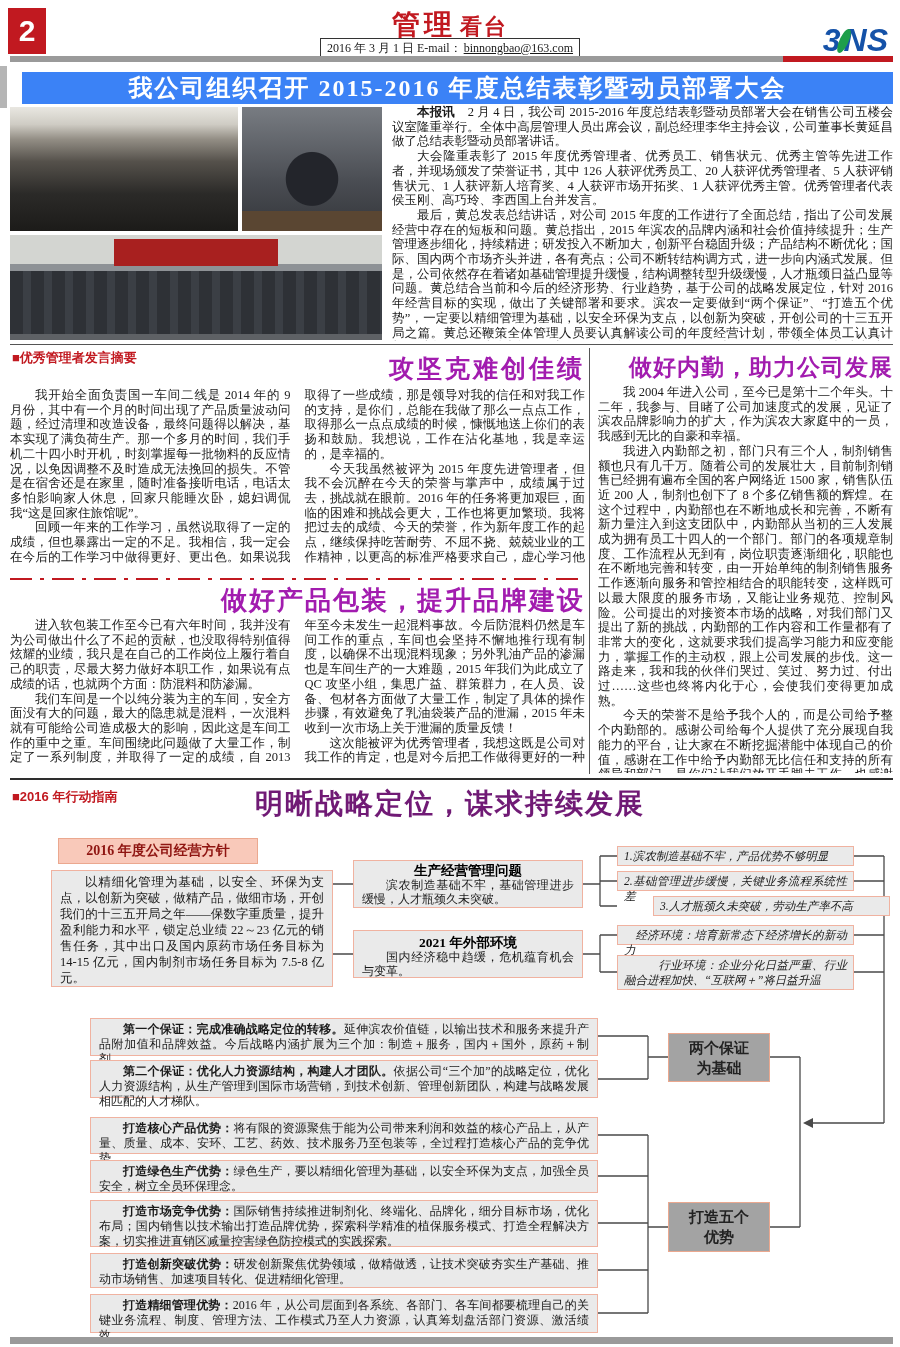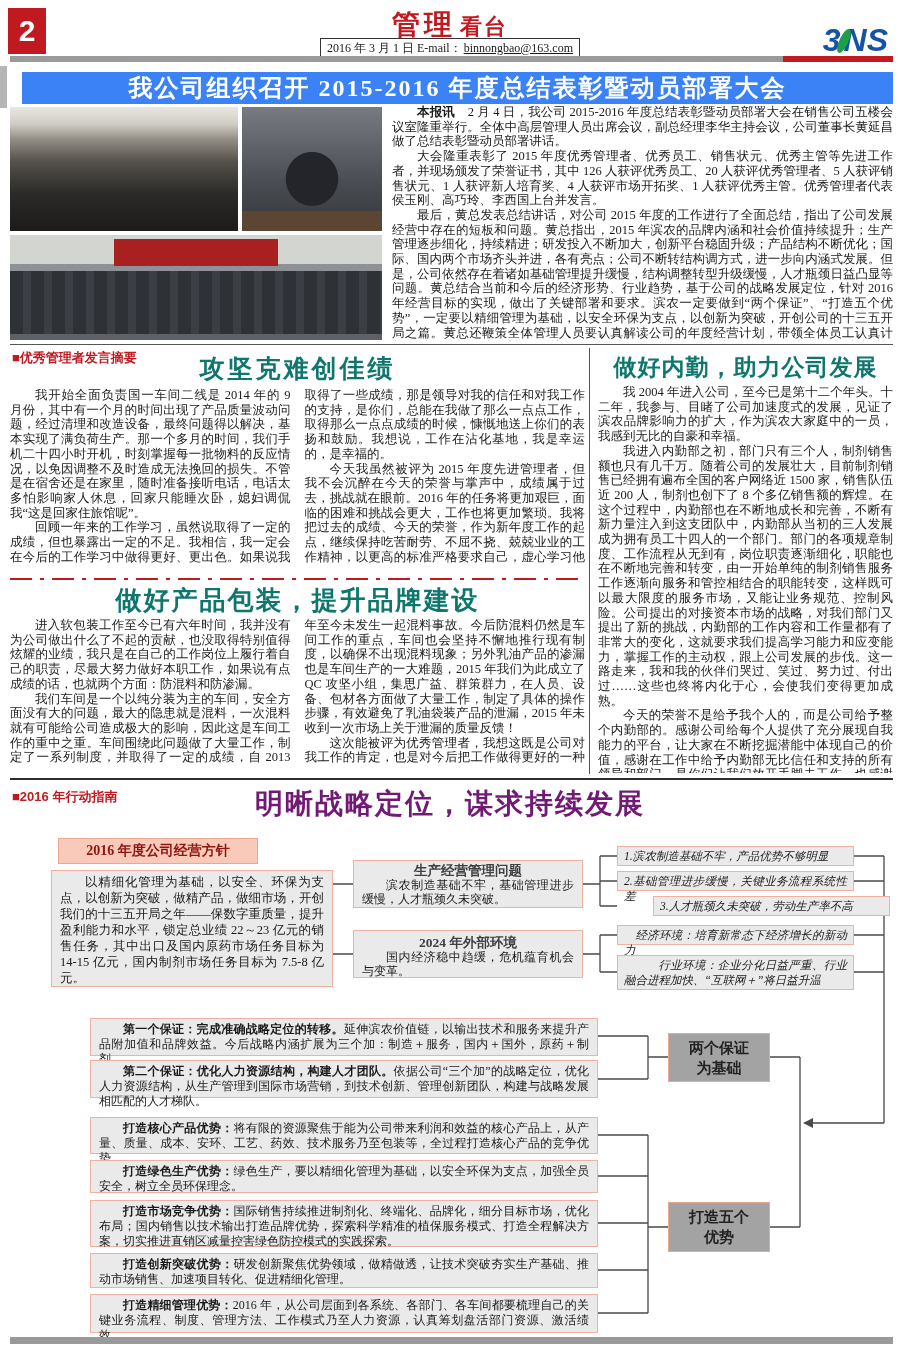--- a/index.html
+++ b/index.html
@@ -51,21 +51,21 @@
   .byline{font-style:italic;float:right;}
 
   .hr1{position:absolute;left:10px;top:344px;width:883px;height:1px;background:#555;}
   .vline{position:absolute;left:589px;top:348px;width:1px;height:426px;background:#555;}
   .hr2{position:absolute;left:10px;top:778px;width:883px;height:2px;background:#2e2e2e;}
 
   
   .sec-label{position:absolute;font-family:"Liberation Sans",sans-serif;font-weight:bold;
              font-size:13px;color:#c11920;}
   .lab1{left:12px;top:349px;}
-  .head-red{color:#0f766e;font-weight:bold;text-align:center;margin:0;}
+  .head-red{color:#a21caf;font-weight:bold;text-align:right;margin:0;}
   .h-left {position:absolute;left:10px; top:352px;width:575px;font-size:25px;letter-spacing:3px;}
   .h-right{position:absolute;left:598px;top:352px;width:295px;font-size:23px;letter-spacing:1px;}
   .h-pack {position:absolute;left:10px; top:583px;width:575px;font-size:26px;letter-spacing:2px;}
 
   .cols{column-count:2;column-gap:14px;font-size:12.5px;line-height:14.7px;text-align:justify;overflow:hidden;}
   .cols p{margin:0;text-indent:2em;}
   .art-left{position:absolute;left:10px;top:388px;width:575px;height:186px;}
   .art-pack{position:absolute;left:10px;top:618px;width:575px;height:154px;}
   .art-right{position:absolute;left:598px;top:385px;width:295px;height:388px;overflow:hidden;
              font-size:12.5px;line-height:14.7px;text-align:justify;}
@@ -75,21 +75,21 @@
 
   
   .lab2{left:12px;top:788px;}
   .big-head{position:absolute;left:0;right:0;top:785px;text-align:center;color:#701a75;
             font-weight:bold;font-size:28px;letter-spacing:2px;margin:0;}
   .fbox{position:absolute;background:#eaeaea;border:1px solid #f0b2a0;font-size:12px;line-height:15px;
         padding:3px 8px;text-align:justify;}
   .fbox .blead{font-weight:bold;}
   .ftitle{position:absolute;background:#f9c9ba;border:1px solid #eba88f;color:#8f1511;font-weight:bold;
           font-size:14px;display:flex;align-items:center;justify-content:center;}
-  .ctr-title{color:#404040;font-weight:bold;font-size:13.5px;text-align:center;display:block;}
+  .ctr-title{color:#000000;font-weight:bold;font-size:13.5px;text-align:center;display:block;}
   .ana{font-style:italic;font-size:11.5px;line-height:15px;padding:2px 6px;}
   .salmon{position:absolute;background:#a3a3a3;border:1px solid #eba88f;font-weight:bold;font-size:15px;
           display:flex;flex-direction:column;align-items:center;justify-content:center;line-height:20px;color:#222;}
   .indent2{text-indent:2em;}
   .connectors{position:absolute;left:0;top:0;width:900px;height:1347px;pointer-events:none;}
 
   .bottom-bar{position:absolute;left:10px;top:1337px;width:883px;height:7px;background:#9a9a9a;}
 </style>
 </head>
 <body>
@@ -180,21 +180,21 @@
   </svg>
 
   <div class="ftitle" style="left:58px;top:838px;width:200px;height:26px;" data-name="policy-title-box">2016 年度公司经营方针</div>
   <div class="fbox indent2" style="left:22px;top:870px;width:282px;height:117px;font-size:12.5px;line-height:16px;margin-left:29px;" data-name="policy-body-box">以精细化管理为基础，以安全、环保为支点，以创新为突破，做精产品，做细市场，开创我们的十三五开局之年——保数字重质量，提升盈利能力和水平，锁定总业绩 22～23 亿元的销售任务，其中出口及国内原药市场任务目标为 14-15 亿元，国内制剂市场任务目标为 7.5-8 亿元。</div>
 
   <div class="fbox" style="left:353px;top:860px;width:230px;height:48px;padding-top:2px;" data-name="problems-box">
     <span class="ctr-title" data-name="problems-title">生产经营管理问题</span>
     <span class="indent2" style="display:block;font-size:12px;line-height:14px;" data-name="problems-body">滨农制造基础不牢，基础管理进步缓慢，人才瓶颈久未突破。</span>
   </div>
   <div class="fbox" style="left:353px;top:930px;width:230px;height:48px;padding-top:4px;" data-name="environment-box">
-    <span class="ctr-title" data-name="environment-title">2024 年外部环境</span>
+    <span class="ctr-title" data-name="environment-title">2021 年外部环境</span>
     <span class="indent2" style="display:block;font-size:12px;line-height:14px;" data-name="environment-body">国内经济稳中趋缓，危机蕴育机会与变革。</span>
   </div>
 
   <div class="fbox ana" style="left:617px;top:846px;width:237px;height:20px;" data-name="analysis-item-1">1.滨农制造基础不牢，产品优势不够明显</div>
   <div class="fbox ana" style="left:617px;top:871px;width:237px;height:20px;" data-name="analysis-item-2">2.基础管理进步缓慢，关键业务流程系统性差</div>
   <div class="fbox ana" style="left:617px;top:896px;width:237px;height:20px;margin-left:36px;" data-name="analysis-item-3">3.人才瓶颈久未突破，劳动生产率不高</div>
   <div class="fbox ana" style="left:617px;top:925px;width:237px;height:20px;text-indent:1em;" data-name="analysis-item-economic">经济环境：培育新常态下经济增长的新动力</div>
   <div class="fbox ana" style="left:617px;top:955px;width:237px;height:35px;text-indent:3em;" data-name="analysis-item-industry">行业环境：企业分化日益严重、行业融合进程加快、“互联网＋”将日益升温</div>
 
   <div class="fbox indent2" style="left:90px;top:1018px;width:508px;height:38px;" data-name="guarantee-box-1">

